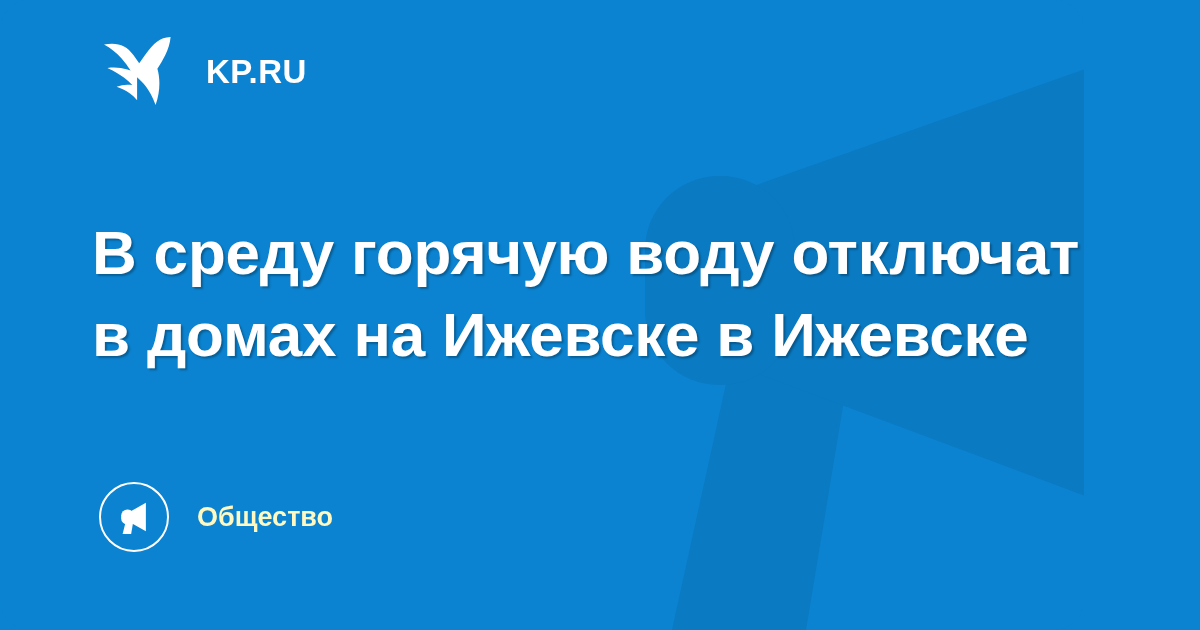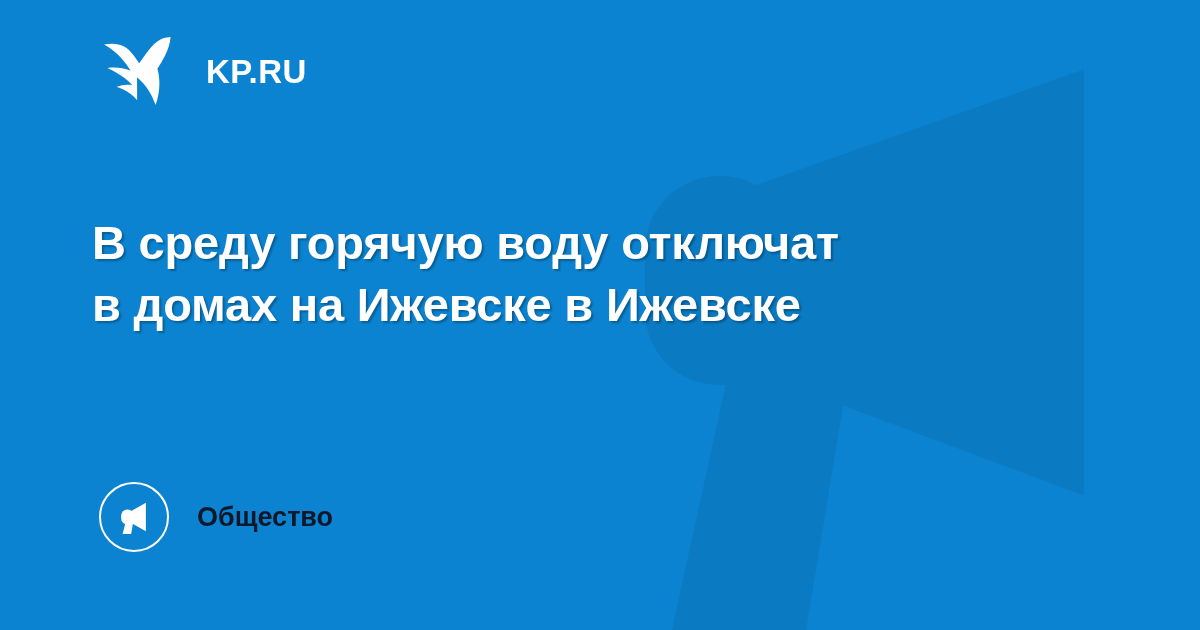--- a/index.html
+++ b/index.html
@@ -61,21 +61,21 @@
   }
 
   
   #headline {
     position: absolute;
     left: 92px;
     top: 212px;
     width: 960px;
     z-index: 5;
     color: #ffffff;
-    font-size: 47px;
+    font-size: 62px;
     font-weight: bold;
     line-height: 1.32;
     letter-spacing: -0.2px;
     text-shadow: 2px 2px 2px rgba(0, 0, 0, 0.28);
   }
   #headline .hl-line {
     display: block;
     white-space: nowrap;
   }
 
@@ -99,21 +99,21 @@
     justify-content: center;
     box-sizing: border-box;
   }
   #category-icon {
     width: 38px;
     height: 38px;
     display: block;
   }
   #category-label {
     margin-left: 28px;
-    color: #0f172a;
+    color: #fef9c3;
     font-size: 27px;
     font-weight: bold;
     line-height: 1;
     white-space: nowrap;
   }
 </style>
 </head>
 <body style="background: rgb(11, 131, 208);">
 
 <div id="card" style="background: rgb(11, 131, 208);">

